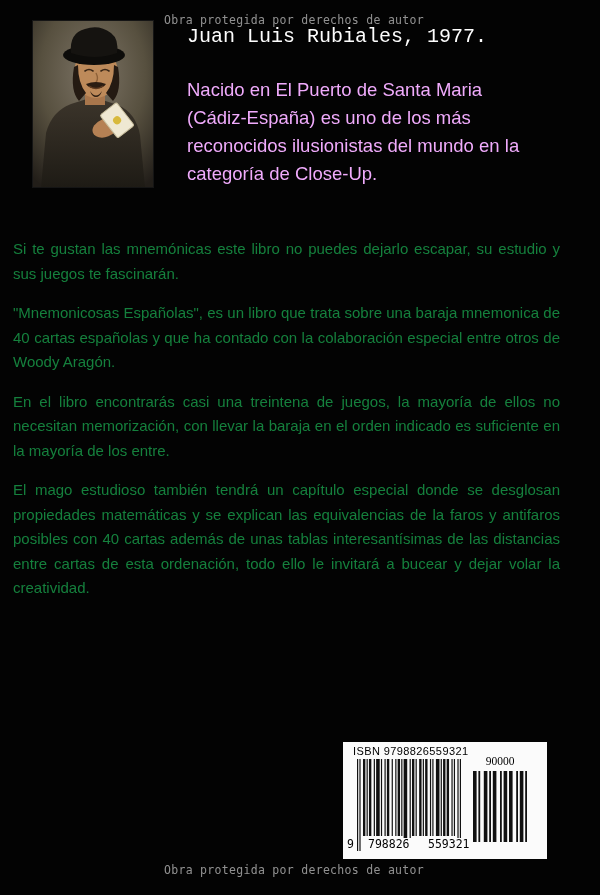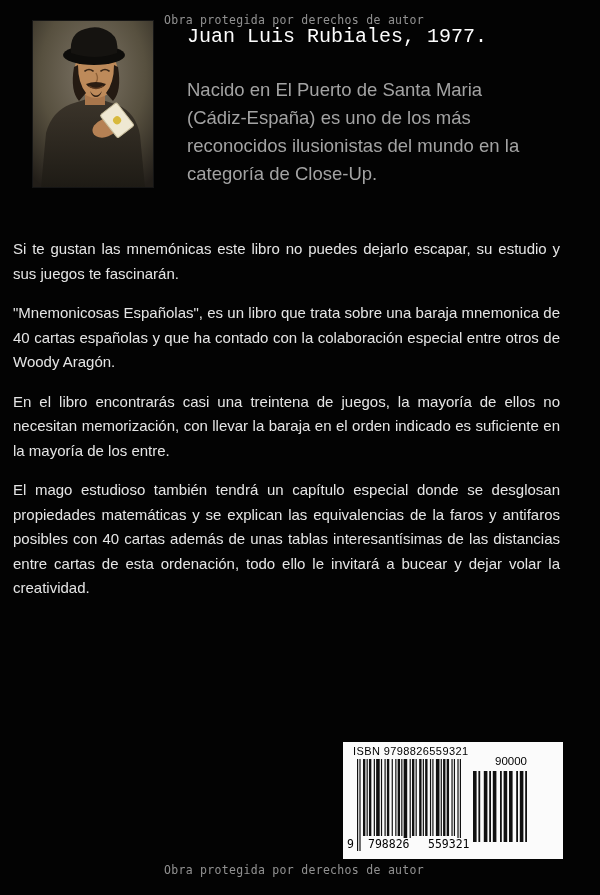--- a/index.html
+++ b/index.html
@@ -19,52 +19,52 @@
   .photo{
     position:absolute;left:33px;top:21px;width:120px;height:166px;
     outline:1px solid #151515;
   }
   .author-name{
     position:absolute;left:187px;top:25px;width:380px;
     font-size:20px;line-height:24px;color:#fdfdfd;font-family:Liberation Mono, monospace;
   }
   .author-bio{
     position:absolute;left:187px;top:76px;width:352px;
-    font-size:18.5px;line-height:28px;color:#a3a3a3;
+    font-size:18.5px;line-height:28px;color:#f0abfc;
   }
   .description{
     position:absolute;left:13px;top:237px;width:547px;
   }
   .description p{
     margin:0 0 15px 0;
     font-size:15px;line-height:24.5px;
-    text-align:justify;color:#e5e5e5;
+    text-align:justify;color:#15803d;
   }
   .description p:last-child{margin-bottom:8px;}
   .barcode-panel{
-    position:absolute;left:343px;top:742px;width:220px;height:117px;
+    position:absolute;left:343px;top:742px;width:204px;height:117px;
     background:#fbfbfb;color:#000;
   }
   .isbn-label{
     position:absolute;left:10px;top:3px;
     font-size:11px;letter-spacing:.4px;color:#000;
   }
   .barcode-main{position:absolute;left:14px;top:17px;width:104px;height:92px;}
   .barcode-main svg rect,.barcode-addon svg rect{fill:#111;}
   .barcode-digits span{
     position:absolute;top:96px;
     font-family:"DejaVu Sans Mono",monospace;font-size:11.5px;color:#000;
     background:#fbfbfb;padding:0 1px;line-height:13px;
   }
   .digit-left{left:3px;}
   .digit-g1{left:24px;}
   .digit-g2{left:72px;margin-left:12px;}
   .addon-label{
-    position:absolute;left:130px;top:13px;width:54px;text-align:right;
-    font-family:Liberation Sans, sans-serif;font-size:11.5px;color:#000;
+    position:absolute;left:130px;top:13px;width:54px;text-align:center;
+    font-family:Liberation Serif, serif;font-size:11.5px;color:#000;
   }
   .barcode-addon{position:absolute;left:130px;top:29px;width:54px;height:71px;}
 </style>
 </head>
 <body>
 
 <div class="cover">
 
   <div class="watermark top">Obra protegida por derechos de autor</div>
 

